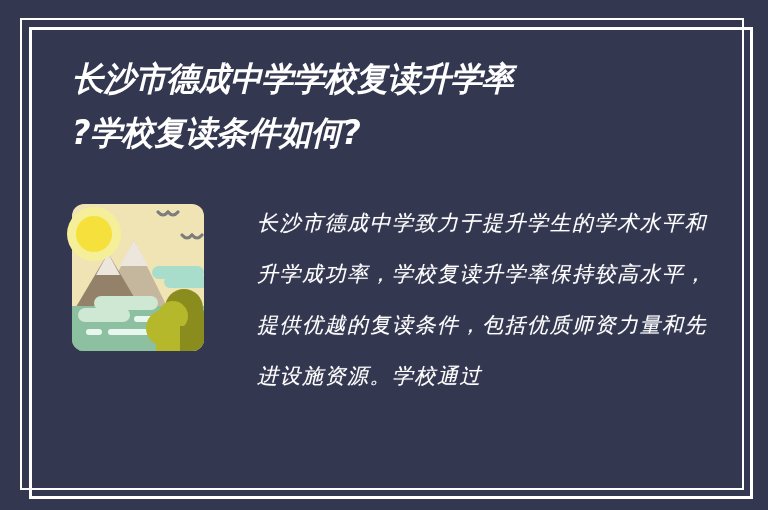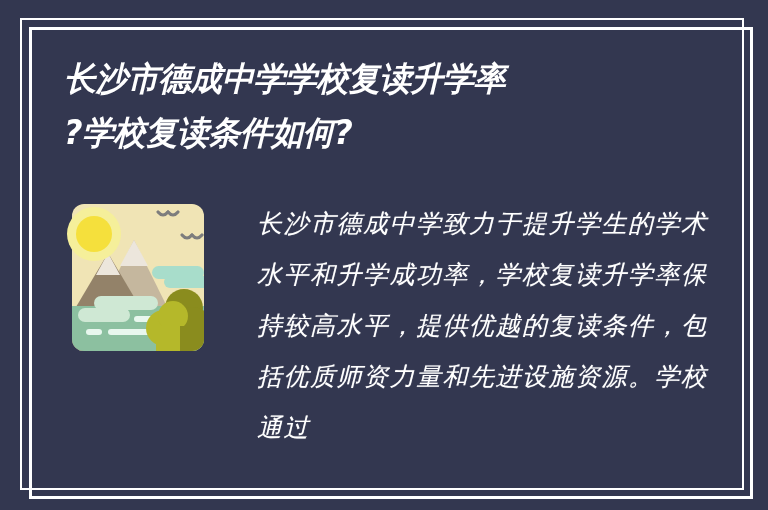--- a/index.html
+++ b/index.html
@@ -39,21 +39,21 @@
     width: 724px;
     height: 472px;
     border: 3px solid #ffffff;
     box-sizing: border-box;
     pointer-events: none;
   }
 
   
   .title-block {
     position: absolute;
-    left: 64px;
+    left: 72px;
     top: 56px;
     width: 640px;
   }
   .title-line {
     color: #ffffff;
     font-family: "DejaVu Sans", sans-serif;
     font-weight: bold;
     font-style: italic;
     font-size: 33px;
     line-height: 45px;
@@ -87,21 +87,21 @@
     display: block;
   }
 
   
   .body-text {
     margin-left: 36px;
     flex: 1 1 auto;
     color: #ffffff;
     font-family: "DejaVu Serif", serif;
     font-style: italic;
-    font-size: 25px;
+    font-size: 21px;
     line-height: 51px;
     letter-spacing: 1.5px;
     word-break: break-all;
     text-shadow: 0 0 1px rgba(255,255,255,0.45);
     max-height: 312px;
     overflow: hidden;
   }
 </style>
 </head>
 <body>

